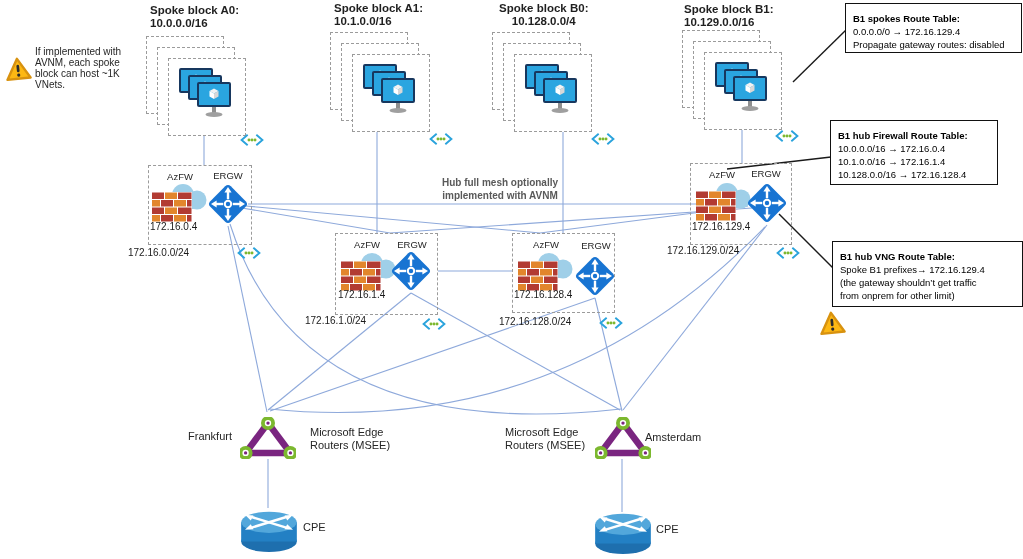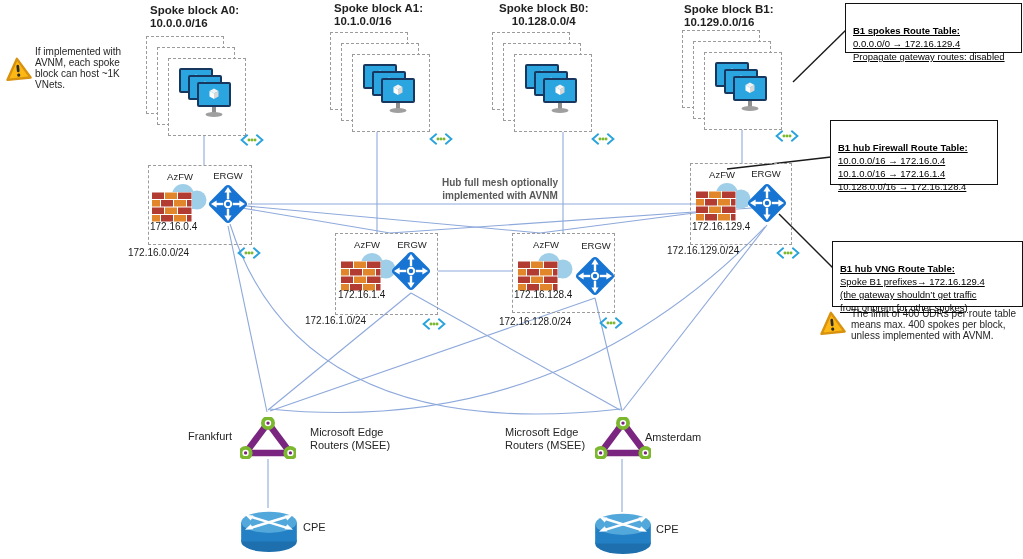--- a/index.html
+++ b/index.html
@@ -8,21 +8,21 @@
   .sq{position:absolute;width:78px;height:78px;border:1px dashed #9b9b9b;background:#fff;box-sizing:border-box;}
   .hubbox{position:absolute;border:1px dashed #9b9b9b;background:transparent;box-sizing:border-box;z-index:3;}
   .spoke-title{position:absolute;z-index:4;font-size:11.5px;font-weight:bold;line-height:13px;color:#1f1f1f;}
   .hub-lbl{position:absolute;z-index:4;font-size:9.5px;color:#262626;text-align:center;width:44px;}
   .ip-lbl{position:absolute;z-index:4;font-size:10px;color:#1a1a1a;}
   .cidr-lbl{position:absolute;z-index:4;font-size:10px;color:#1a1a1a;}
   .note{position:absolute;z-index:4;font-size:10px;line-height:11px;color:#262626;}
   .center-note{position:absolute;z-index:4;font-size:10px;line-height:13px;color:#595959;
                font-weight:600;text-align:center;width:220px;}
   .rt-box{position:absolute;z-index:5;background:#fff;border:1.5px solid #111;box-sizing:border-box;
-          padding:20px 7px;font-size:9.5px;line-height:13px;color:#000;text-decoration:underline;}
+          padding:8px 7px;font-size:9.5px;line-height:13px;color:#000;}
   .rt-box .rt-title{font-weight:bold;}
   .site-lbl{position:absolute;z-index:4;font-size:11px;color:#262626;line-height:13px;}
   svg.layer{position:absolute;left:0;top:0;z-index:2;}
 </style>
 </head>
 <body>
 
 <div id="stage">
 
   <div>
@@ -252,38 +252,37 @@
   <div class="hub-lbl" style="left:744px;top:168px;">ERGW</div>
   <div class="ip-lbl" style="left:692px;top:221px;">172.16.129.4</div>
   <div class="cidr-lbl" style="left:667px;top:245px;">172.16.129.0/24</div>
 
   <div class="center-note" style="left:390px;top:176px;">
     <span style="display:block">Hub full mesh optionally</span>
     <span style="display:block">implemented with AVNM</span>
   </div>
 
   <div class="note" style="left:35px;top:46px;width:95px;">If implemented with AVNM, each spoke block can host ~1K VNets.</div>
-  <div class="note" style="left:851px;top:308px;width:172px;">The limit of 400 UDRs per route table means max. 400 spokes per block, unless implemented with AVNM.</div>
 
   <div class="rt-box" style="left:845px;top:3px;width:177px;height:50px;">
     <div class="rt-title">B1 spokes Route Table:</div>
     <div>0.0.0.0/0 → 172.16.129.4</div>
     <div>Propagate gateway routes: disabled</div>
   </div>
   <div class="rt-box" style="left:830px;top:120px;width:168px;height:65px;">
     <div class="rt-title">B1 hub Firewall Route Table:</div>
     <div>10.0.0.0/16 → 172.16.0.4</div>
     <div>10.1.0.0/16 → 172.16.1.4</div>
     <div>10.128.0.0/16 → 172.16.128.4</div>
   </div>
   <div class="rt-box" style="left:832px;top:241px;width:191px;height:66px;">
     <div class="rt-title">B1 hub VNG Route Table:</div>
     <div>Spoke B1 prefixes→ 172.16.129.4</div>
     <div>(the gateway shouldn’t get traffic</div>
-    <div>from onprem for other spokes)</div>
+    <div>from onprem for other limit)</div>
   </div>
 
   <div class="site-lbl" style="left:188px;top:430px;">Frankfurt</div>
   <div class="site-lbl" style="left:310px;top:426px;">
     <span style="display:block">Microsoft Edge</span>
     <span style="display:block">Routers (MSEE)</span>
   </div>
   <div class="site-lbl" style="left:505px;top:426px;">
     <span style="display:block">Microsoft Edge</span>
     <span style="display:block">Routers (MSEE)</span>

